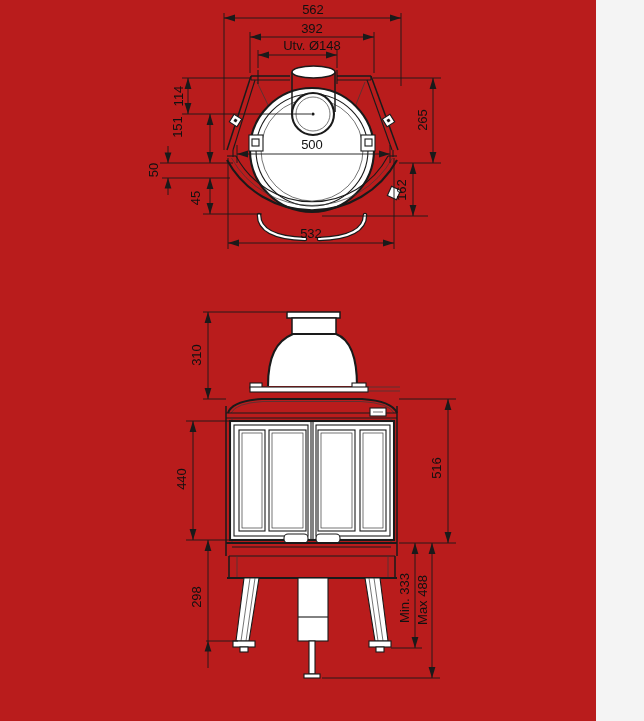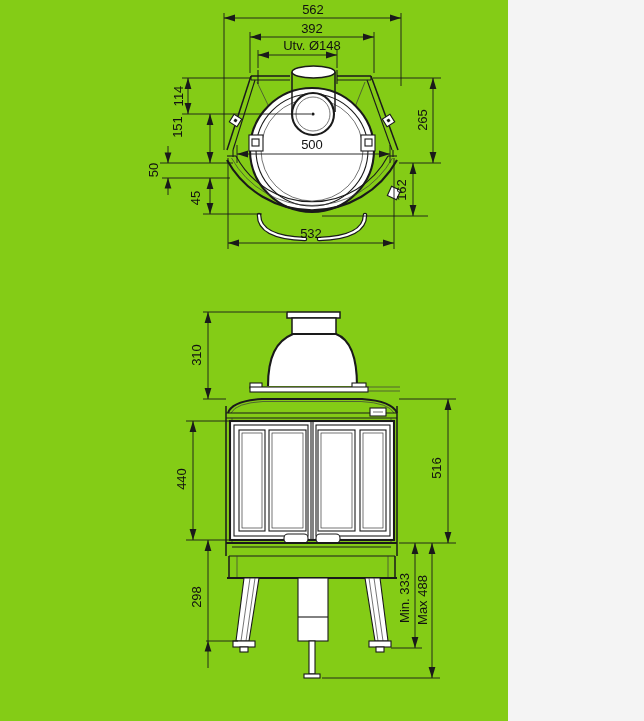--- a/index.html
+++ b/index.html
@@ -1,17 +1,17 @@
 <!DOCTYPE html>
 <html><head>
 <meta charset="utf-8">
 <style>
   html,body{margin:0;padding:0;background:#f4f4f4;}
   .sheet{
-    position:relative;width:508px;height:721px;background:#84cc16;
+    position:relative;width:596px;height:721px;background:#b91c1c;
     font-family:"Liberation Sans", sans-serif;overflow:hidden;
   }
   svg{display:block;}
   .ln{stroke:#1a1a1a;fill:none;stroke-width:1.1;stroke-linecap:butt;}
   .thick{stroke:#1a1a1a;fill:none;stroke-width:2.1;}
   .mid{stroke:#1a1a1a;fill:none;stroke-width:1.5;}
   .thin{stroke:#3a3a3a;fill:none;stroke-width:0.7;}
   .dim{stroke:#1a1a1a;fill:none;stroke-width:0.9;}
   .arr{fill:#1a1a1a;stroke:none;}
   .lbl{fill:#111111;font-size:13px;font-family:"Liberation Sans",sans-serif;}

